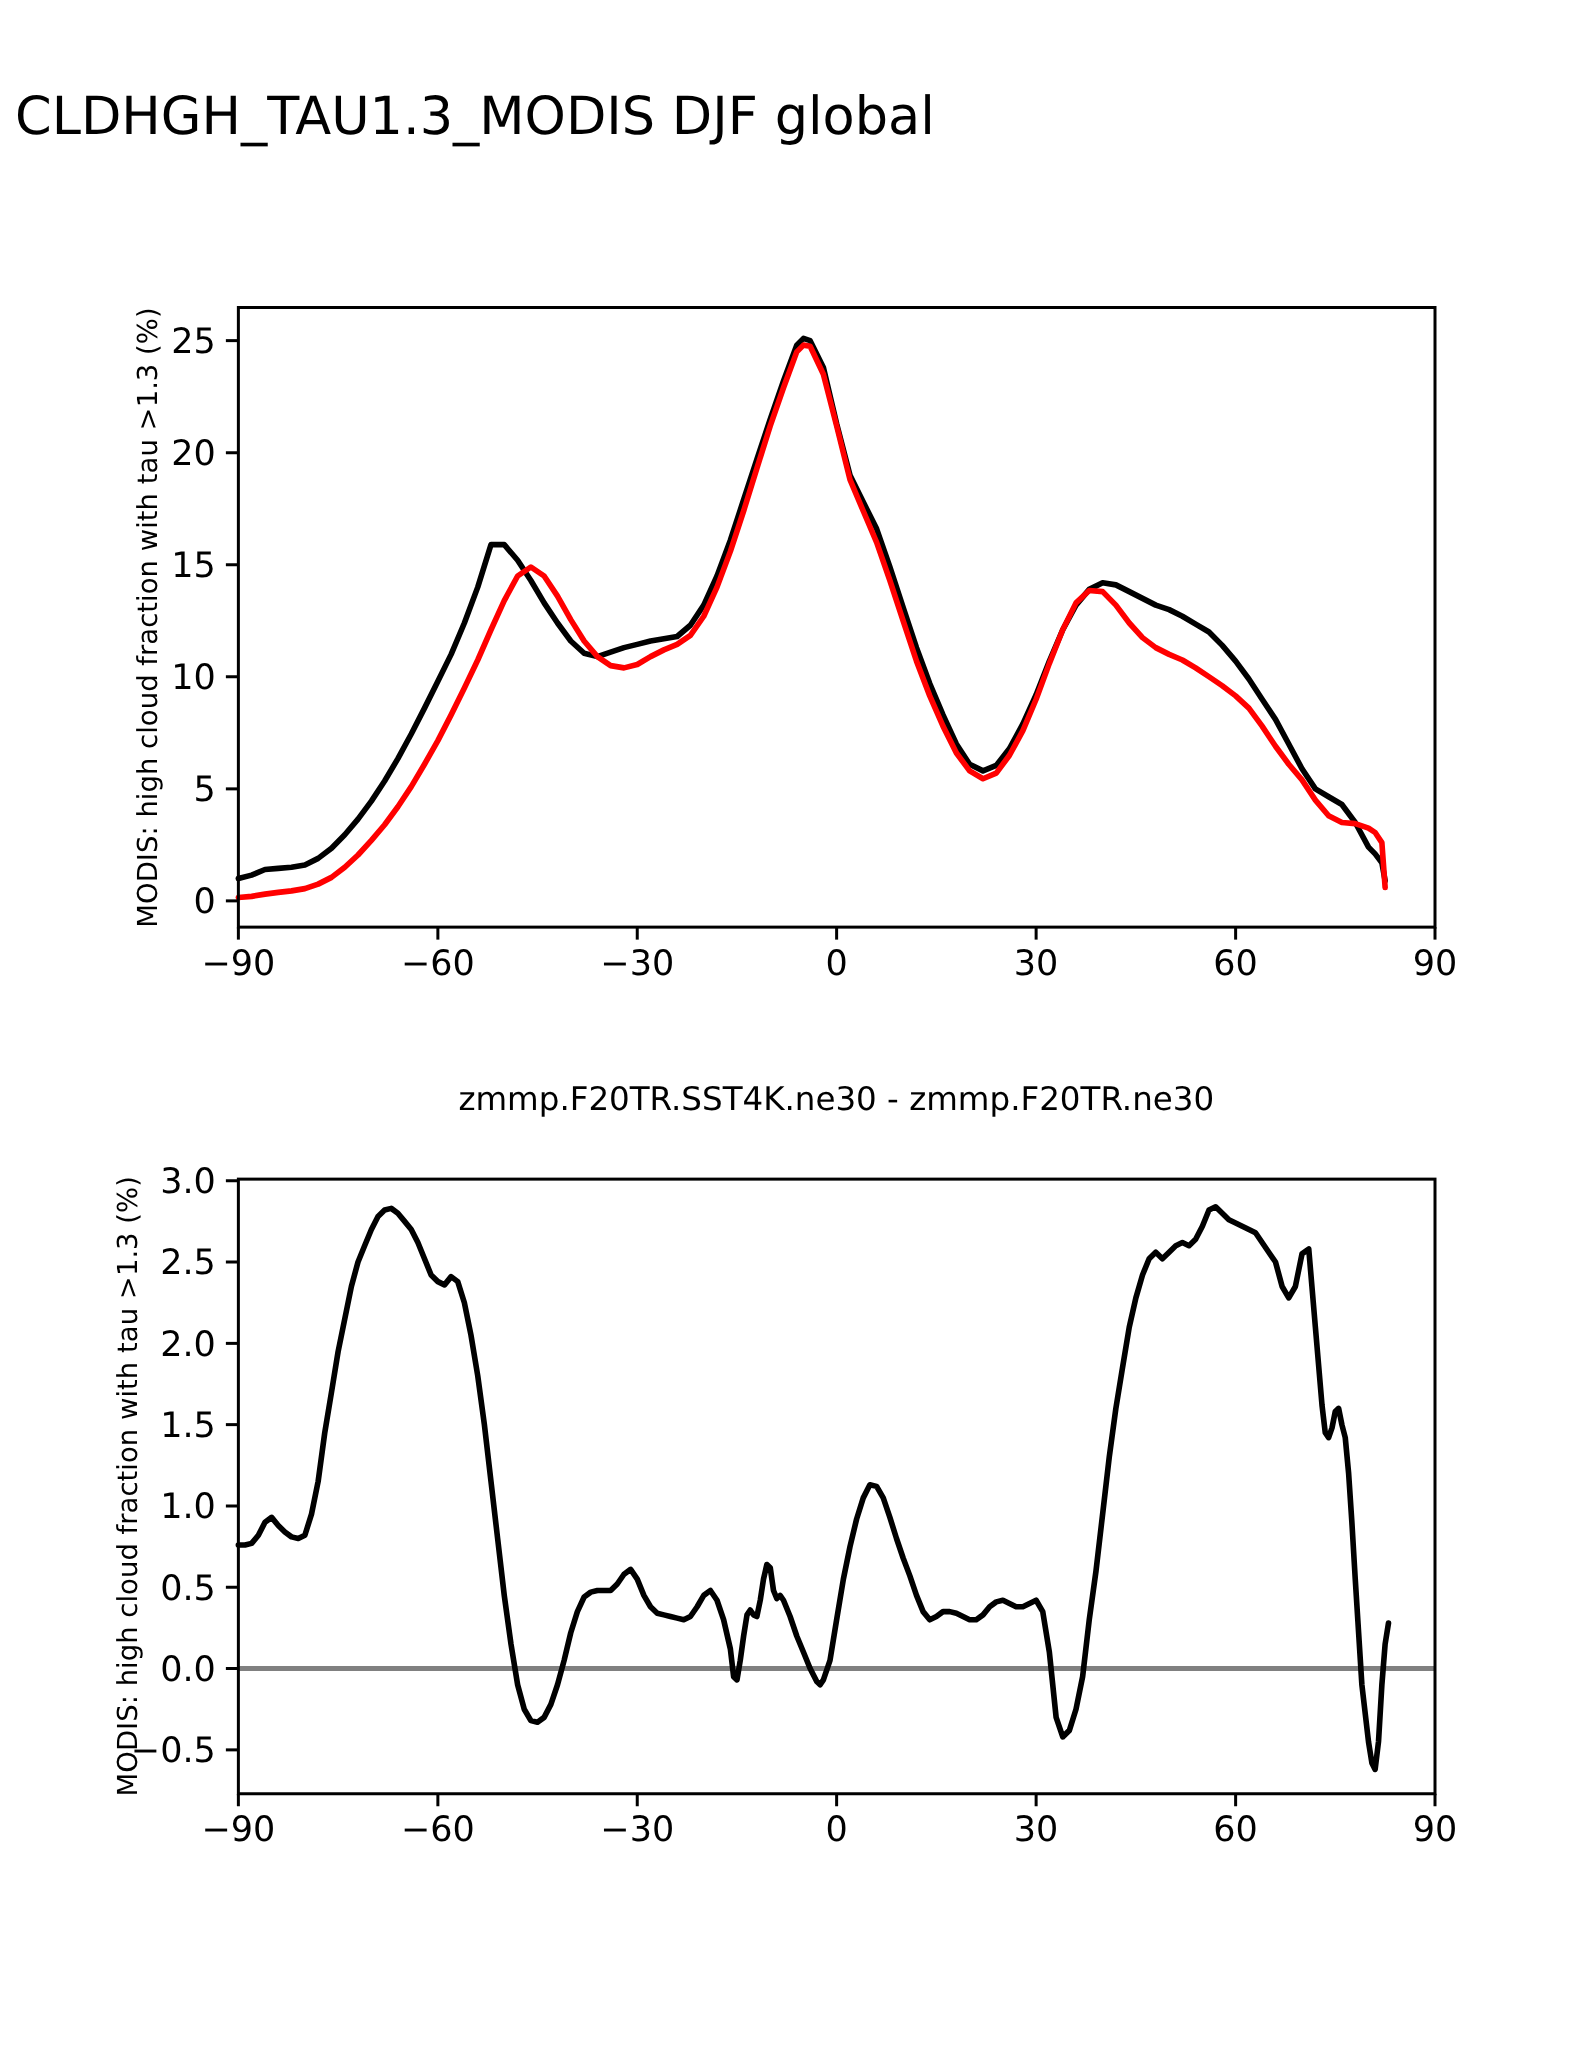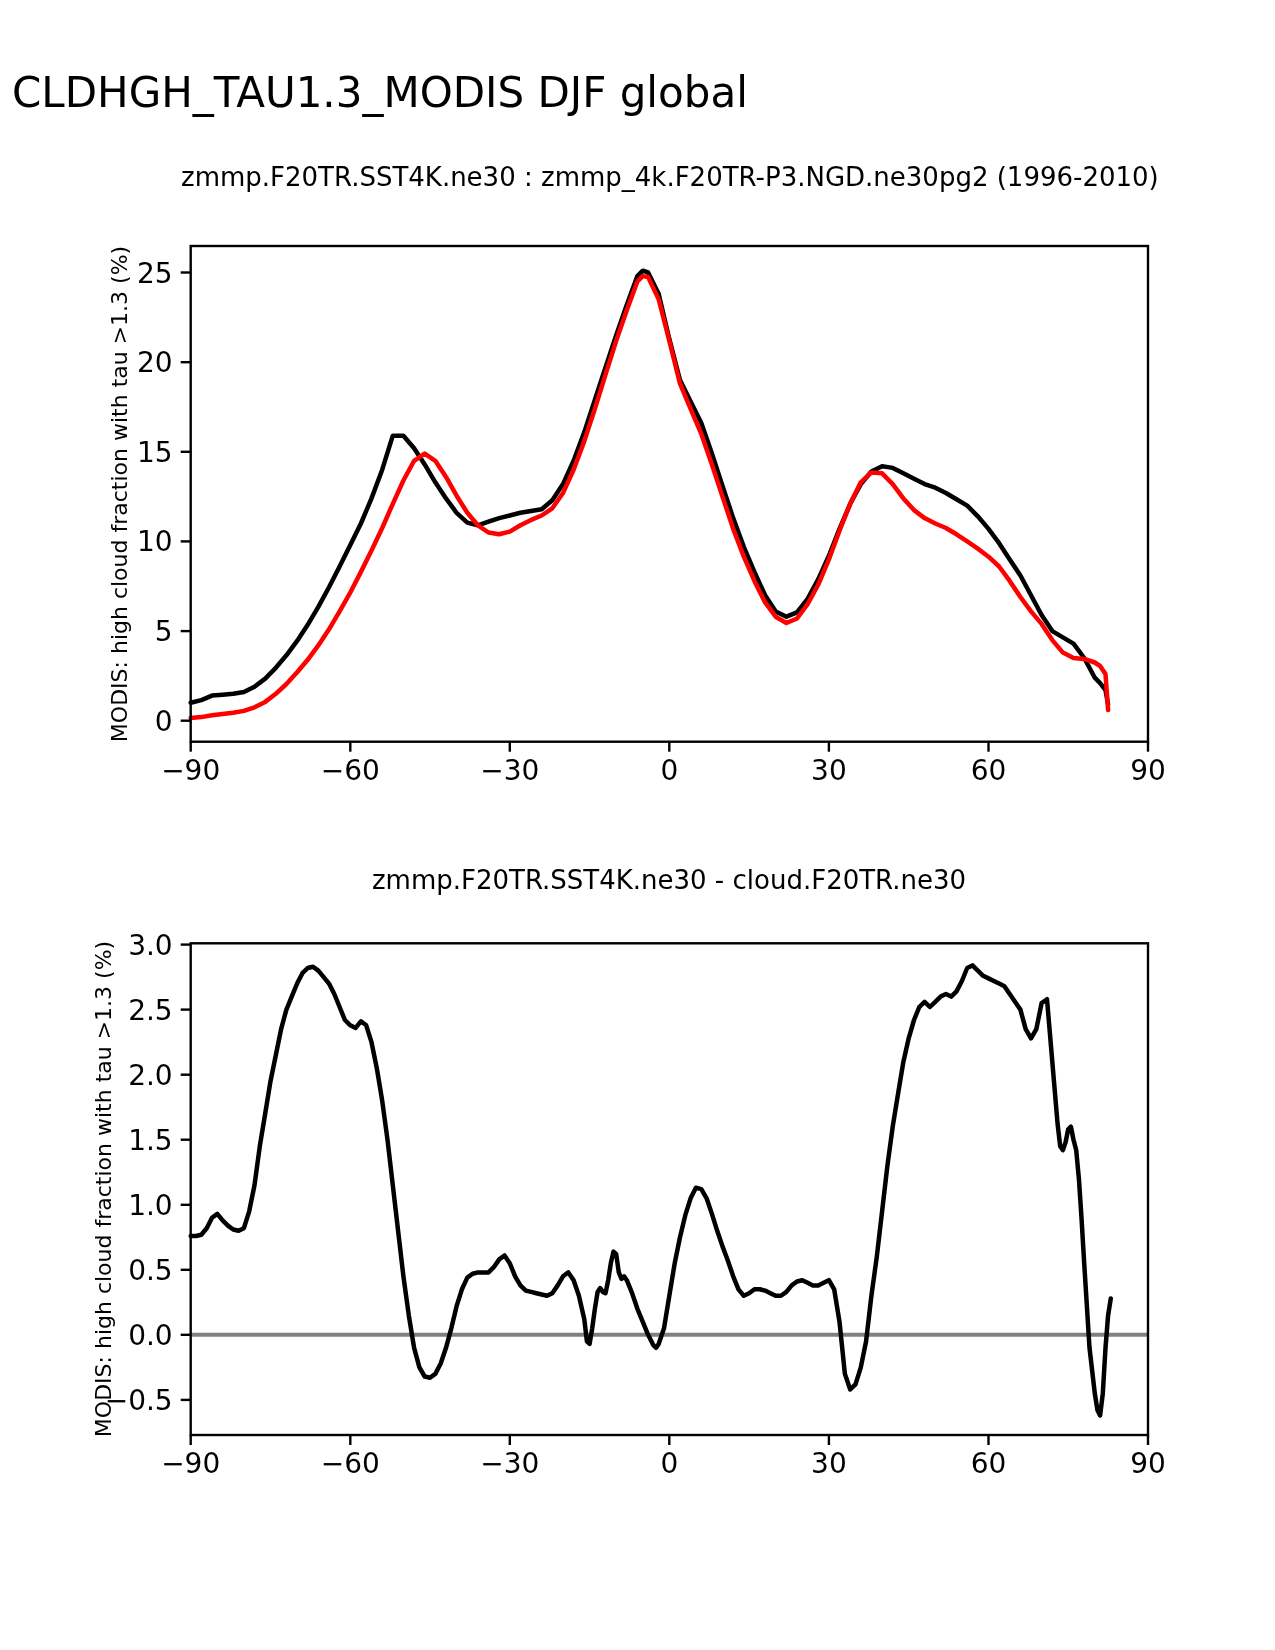--- a/index.html
+++ b/index.html
@@ -18,26 +18,25 @@
   #plot-svg{position:absolute;left:0;top:0;}
   #plot-svg text{font-family:"DejaVu Sans",sans-serif;fill:#000;}
 </style>
 </head>
 <body>
 
 <div class="figure">
   <div class="suptitle">CLDHGH_TAU1.3_MODIS DJF global</div>
 
   <div class="legend">
-    <div style="color: rgb(0, 0, 0);">zmmp.F20TR.SST4K.ne30 : zmmp_4k.F20TR-P3.NGD.ne30pg2 (1996-2010)</div>
   </div>
 
   <div class="ylabel" id="ylabel-top">MODIS: high cloud fraction with tau &gt;1.3 (%)</div>
 
-  <div class="axes-title">zmmp.F20TR.SST4K.ne30 - cloud.F20TR.ne30</div>
+  <div class="axes-title">zmmp.F20TR.SST4K.ne30 - zmmp.F20TR.ne30</div>
 
   <div class="ylabel" id="ylabel-bottom">MODIS: high cloud fraction with tau &gt;1.3 (%)</div>
 
   <svg id="plot-svg" width="1275" height="1650" viewBox="0 0 1275 1650">
       <polyline points="190.7,702.8 201.3,700.1 212.0,695.6 222.6,694.7 233.2,693.8 243.9,692.0 254.5,686.7 265.2,678.6 275.8,667.8 286.4,655.3 297.1,640.9 307.7,624.8 318.3,606.9 329.0,587.2 339.6,566.5 350.3,545.0 360.9,523.5 371.5,498.4 382.2,469.7 392.8,435.7 403.4,435.7 414.1,448.2 424.7,464.4 435.3,482.3 446.0,498.4 456.6,512.8 467.3,522.6 477.9,525.3 488.5,521.7 499.2,518.1 509.8,515.5 520.4,512.8 531.1,511.0 541.7,509.2 552.3,500.2 563.0,484.1 573.6,460.8 584.3,432.1 594.9,399.8 605.5,367.5 616.2,335.3 626.8,304.8 637.4,276.1 642.8,270.7 648.1,272.5 658.7,294.0 669.3,338.9 680.0,380.1 690.6,401.6 701.3,423.1 711.9,453.6 722.5,485.9 733.2,518.1 743.8,546.8 754.4,571.9 765.1,595.2 775.7,611.4 786.4,616.7 797.0,612.3 807.6,598.8 818.3,579.1 828.9,555.8 839.5,528.9 850.2,503.8 860.8,484.1 871.4,471.5 882.1,466.2 892.7,467.9 903.4,473.3 914.0,478.7 924.6,484.1 935.3,487.7 945.9,493.0 956.5,499.3 967.2,505.6 977.8,516.3 988.5,528.9 999.1,543.2 1009.7,559.4 1020.4,575.5 1031.0,595.2 1041.6,615.0 1052.3,631.1 1062.9,637.4 1073.5,643.6 1084.2,658.0 1094.8,677.7 1100.1,683.1 1105.5,690.2 1108.1,704.6" fill="none" stroke="#000000" stroke-width="4.5" stroke-linejoin="round" stroke-linecap="round"></polyline>
       <polyline points="190.7,718.0 201.3,717.1 212.0,715.3 222.6,713.9 233.2,712.7 243.9,710.9 254.5,707.3 265.2,701.9 275.8,693.8 286.4,684.0 297.1,672.3 307.7,659.8 318.3,645.4 329.0,629.3 339.6,611.4 350.3,592.5 360.9,571.9 371.5,550.4 382.2,528.0 392.8,503.8 403.4,480.5 414.1,460.8 424.7,453.6 435.3,460.8 446.0,476.9 456.6,495.7 467.3,512.8 477.9,525.3 488.5,532.5 499.2,534.3 509.8,531.6 520.4,525.3 531.1,519.9 541.7,515.5 552.3,508.3 563.0,493.0 573.6,469.7 584.3,441.1 594.9,408.8 605.5,374.7 616.2,340.7 626.8,310.2 637.4,281.5 642.8,276.1 648.1,277.0 658.7,299.4 669.3,340.7 680.0,383.7 690.6,408.8 701.3,433.9 711.9,464.4 722.5,496.6 733.2,528.9 743.8,556.7 754.4,580.9 765.1,602.4 775.7,616.7 786.4,623.0 797.0,618.5 807.6,604.2 818.3,584.5 828.9,559.4 839.5,530.7 850.2,503.8 860.8,482.3 871.4,472.4 882.1,473.3 892.7,484.1 903.4,498.4 914.0,510.1 924.6,518.1 935.3,523.5 945.9,528.0 956.5,534.3 967.2,541.4 977.8,548.6 988.5,556.7 999.1,566.5 1009.7,580.9 1020.4,597.0 1031.0,611.4 1041.6,623.9 1052.3,640.1 1062.9,652.6 1073.5,658.0 1084.2,658.9 1094.8,662.5 1100.1,666.0 1105.5,674.1 1108.1,710.0" fill="none" stroke="#ff0000" stroke-width="4.5" stroke-linejoin="round" stroke-linecap="round"></polyline>
       <rect x="190.7" y="246" width="957.3" height="495.70000000000005" fill="none" stroke="#000000" stroke-width="2.4"></rect>
       <line x1="190.7" y1="741.7" x2="190.7" y2="751.7" stroke="#000000" stroke-width="2.4"></line>
       <text x="190.7" y="779.7" text-anchor="middle" font-size="28">−90</text>
       <line x1="350.3" y1="741.7" x2="350.3" y2="751.7" stroke="#000000" stroke-width="2.4"></line>

